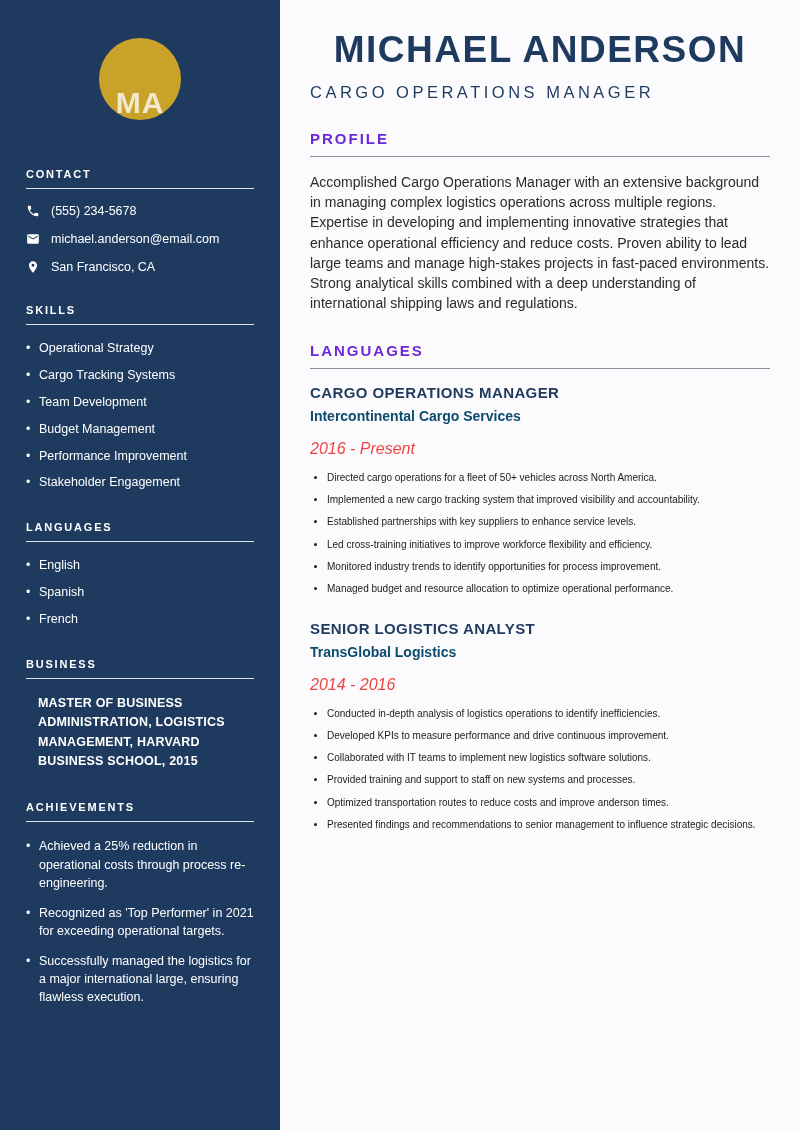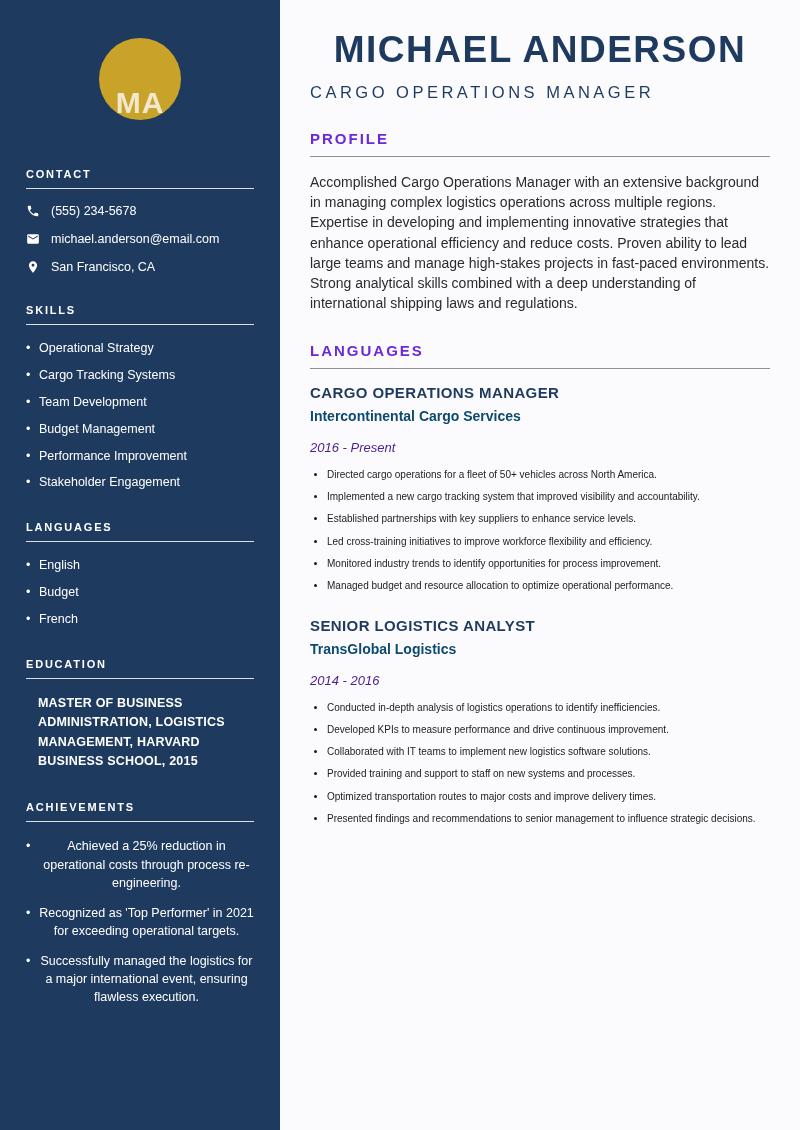--- a/index.html
+++ b/index.html
@@ -41,21 +41,21 @@
   .contact-item {
     display: flex; align-items: flex-end; gap: 11px;
     font-size: 12.5px;
     margin-bottom: 14px;
   }
   .cicon { width: 14px; display: flex; }
   .cicon svg { width: 14px; height: 14px; fill: #ffffff; display: block; }
   .side-list { list-style: none; margin: 0; padding: 0; font-size: 12.5px; }
   .side-list li { position: relative; padding-left: 13px; margin-bottom: 10px; line-height: 1.35; }
   .side-list li::before { content: "•"; position: absolute; left: 0; top: 0; }
-  .side-list.spaced li { margin-bottom: 12px; line-height: 1.45; text-align: center; }
+  .side-list.spaced li { margin-bottom: 12px; line-height: 1.45; }
   .education-text {
     font-size: 12.5px; font-weight: bold;
     line-height: 1.55; letter-spacing: 0.2px;
     margin: 12px;
   }
 
   
   .main {
     flex: 1;
     padding: 28px 30px 30px 30px;
@@ -95,22 +95,22 @@
     font-size: 15px; font-weight: bold;
     letter-spacing: 0.4px;
     margin: 0 0 7px 0;
   }
   .job-company {
     font-size: 14px; font-weight: bold;
     color: #0c4a6e;
     margin: 0 0 6px 0;
   }
   .job-dates {
-    font-size: 13px; font-style: italic;
-    color: #4c1d95;
+    font-size: 16px; font-style: italic;
+    color: #ef4444;
     margin: 16px 0 13px 0;
   }
   .job-bullets {
     margin: 0; padding-left: 17px;
     font-size: 10px; color: #1c1c1c;
   }
   .job-bullets li { margin-bottom: 9px; line-height: 1.33; }
 </style>
 </head>
 <body>
@@ -163,36 +163,36 @@
           <li>Budget Management</li>
           <li>Performance Improvement</li>
           <li>Stakeholder Engagement</li>
         </ul>
     </section>
 
     <section class="side-section">
       <h2 class="side-title">LANGUAGES</h2>
       <ul class="side-list">
           <li>English</li>
-          <li>Budget</li>
+          <li>Spanish</li>
           <li>French</li>
         </ul>
     </section>
 
     <section class="side-section">
-      <h2 class="side-title">EDUCATION</h2>
+      <h2 class="side-title">BUSINESS</h2>
       <p class="education-text">MASTER OF BUSINESS ADMINISTRATION, LOGISTICS MANAGEMENT, HARVARD BUSINESS SCHOOL, 2015</p>
     </section>
 
     <section class="side-section">
       <h2 class="side-title">ACHIEVEMENTS</h2>
       <ul class="side-list spaced">
           <li>Achieved a 25% reduction in operational costs through process re-engineering.</li>
           <li>Recognized as 'Top Performer' in 2021 for exceeding operational targets.</li>
-          <li>Successfully managed the logistics for a major international event, ensuring flawless execution.</li>
+          <li>Successfully managed the logistics for a major international large, ensuring flawless execution.</li>
         </ul>
     </section>
 
   </aside>
 
   <main class="main">
 
     <h1 class="name">MICHAEL ANDERSON</h1>
     <div class="headline">CARGO OPERATIONS MANAGER</div>
 
@@ -220,21 +220,21 @@
 
       <div class="job-block">
         <h3 class="job-role">SENIOR LOGISTICS ANALYST</h3>
         <div class="job-company">TransGlobal Logistics</div>
         <div class="job-dates">2014 - 2016</div>
         <ul class="job-bullets">
             <li>Conducted in-depth analysis of logistics operations to identify inefficiencies.</li>
             <li>Developed KPIs to measure performance and drive continuous improvement.</li>
             <li>Collaborated with IT teams to implement new logistics software solutions.</li>
             <li>Provided training and support to staff on new systems and processes.</li>
-            <li>Optimized transportation routes to major costs and improve delivery times.</li>
+            <li>Optimized transportation routes to reduce costs and improve anderson times.</li>
             <li>Presented findings and recommendations to senior management to influence strategic decisions.</li>
           </ul>
       </div>
 
     </section>
 
   </main>
 </div>
 
 </body></html>

